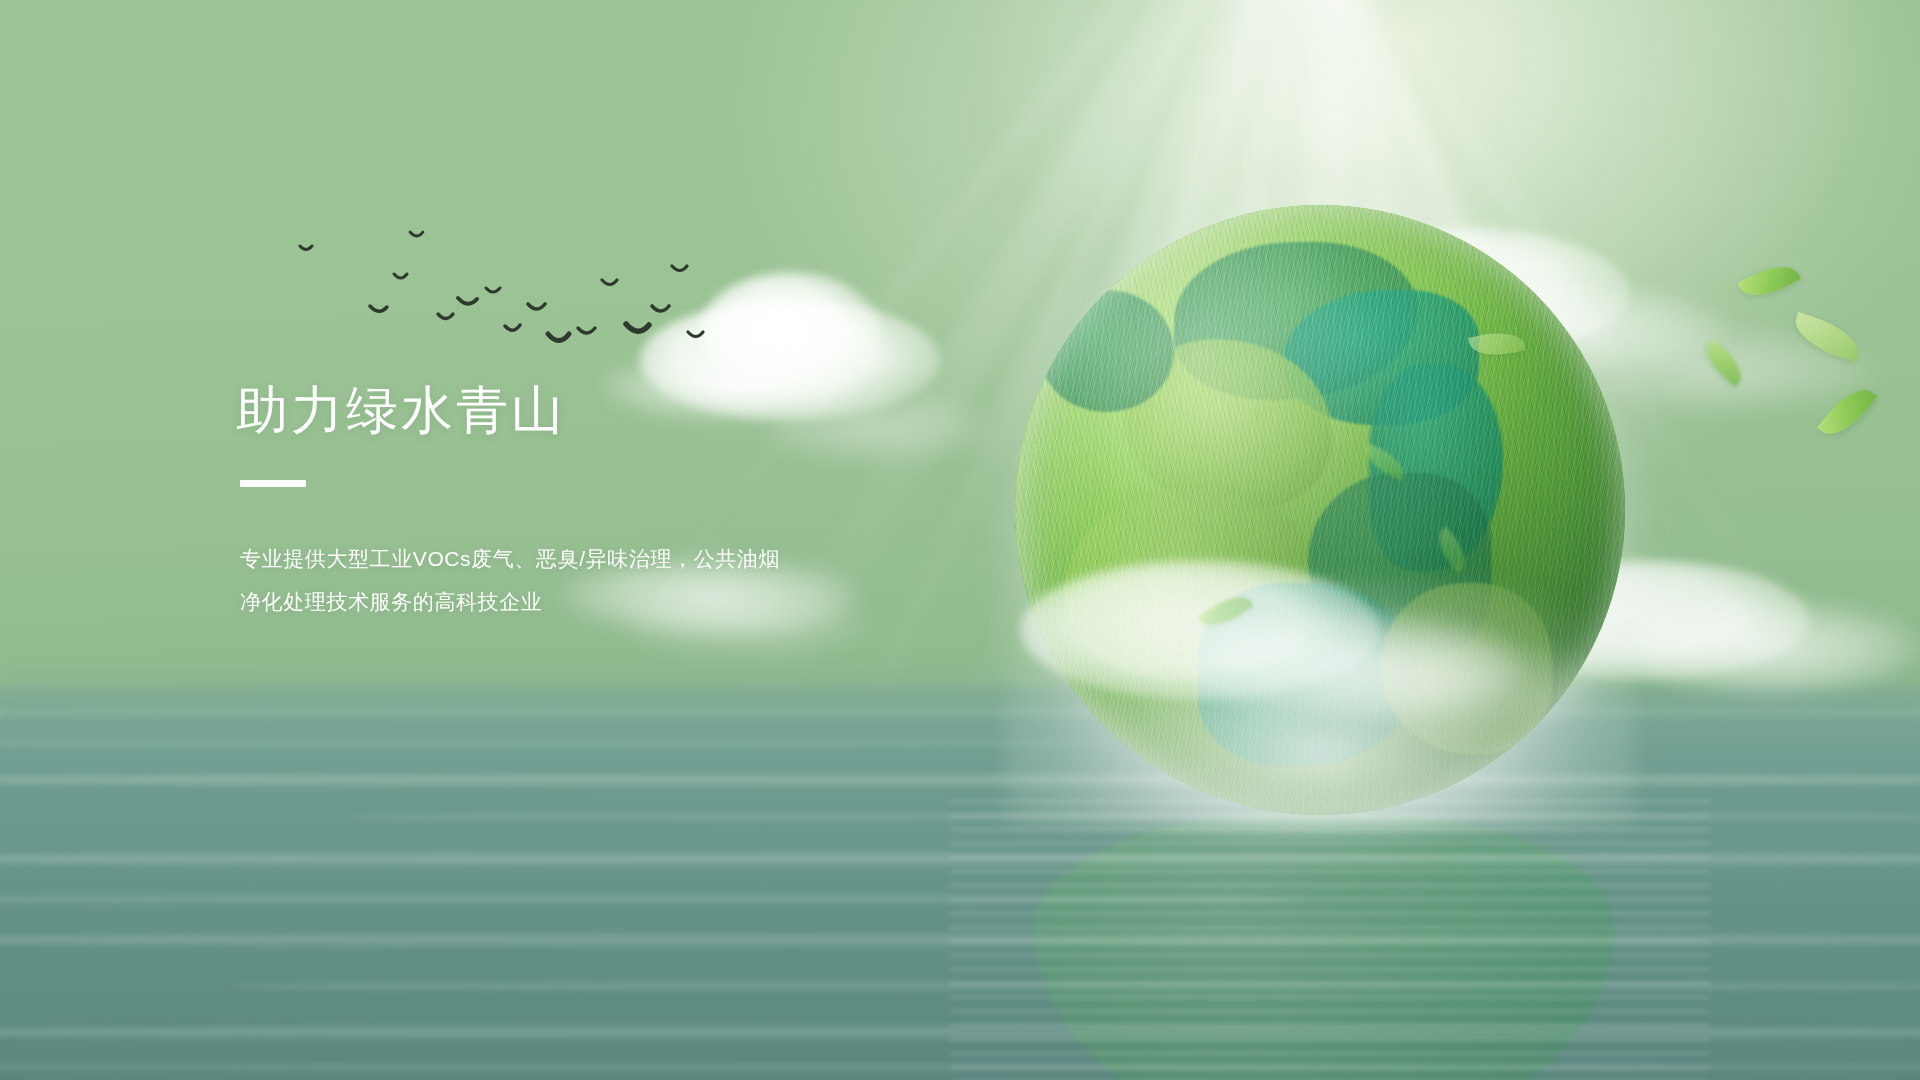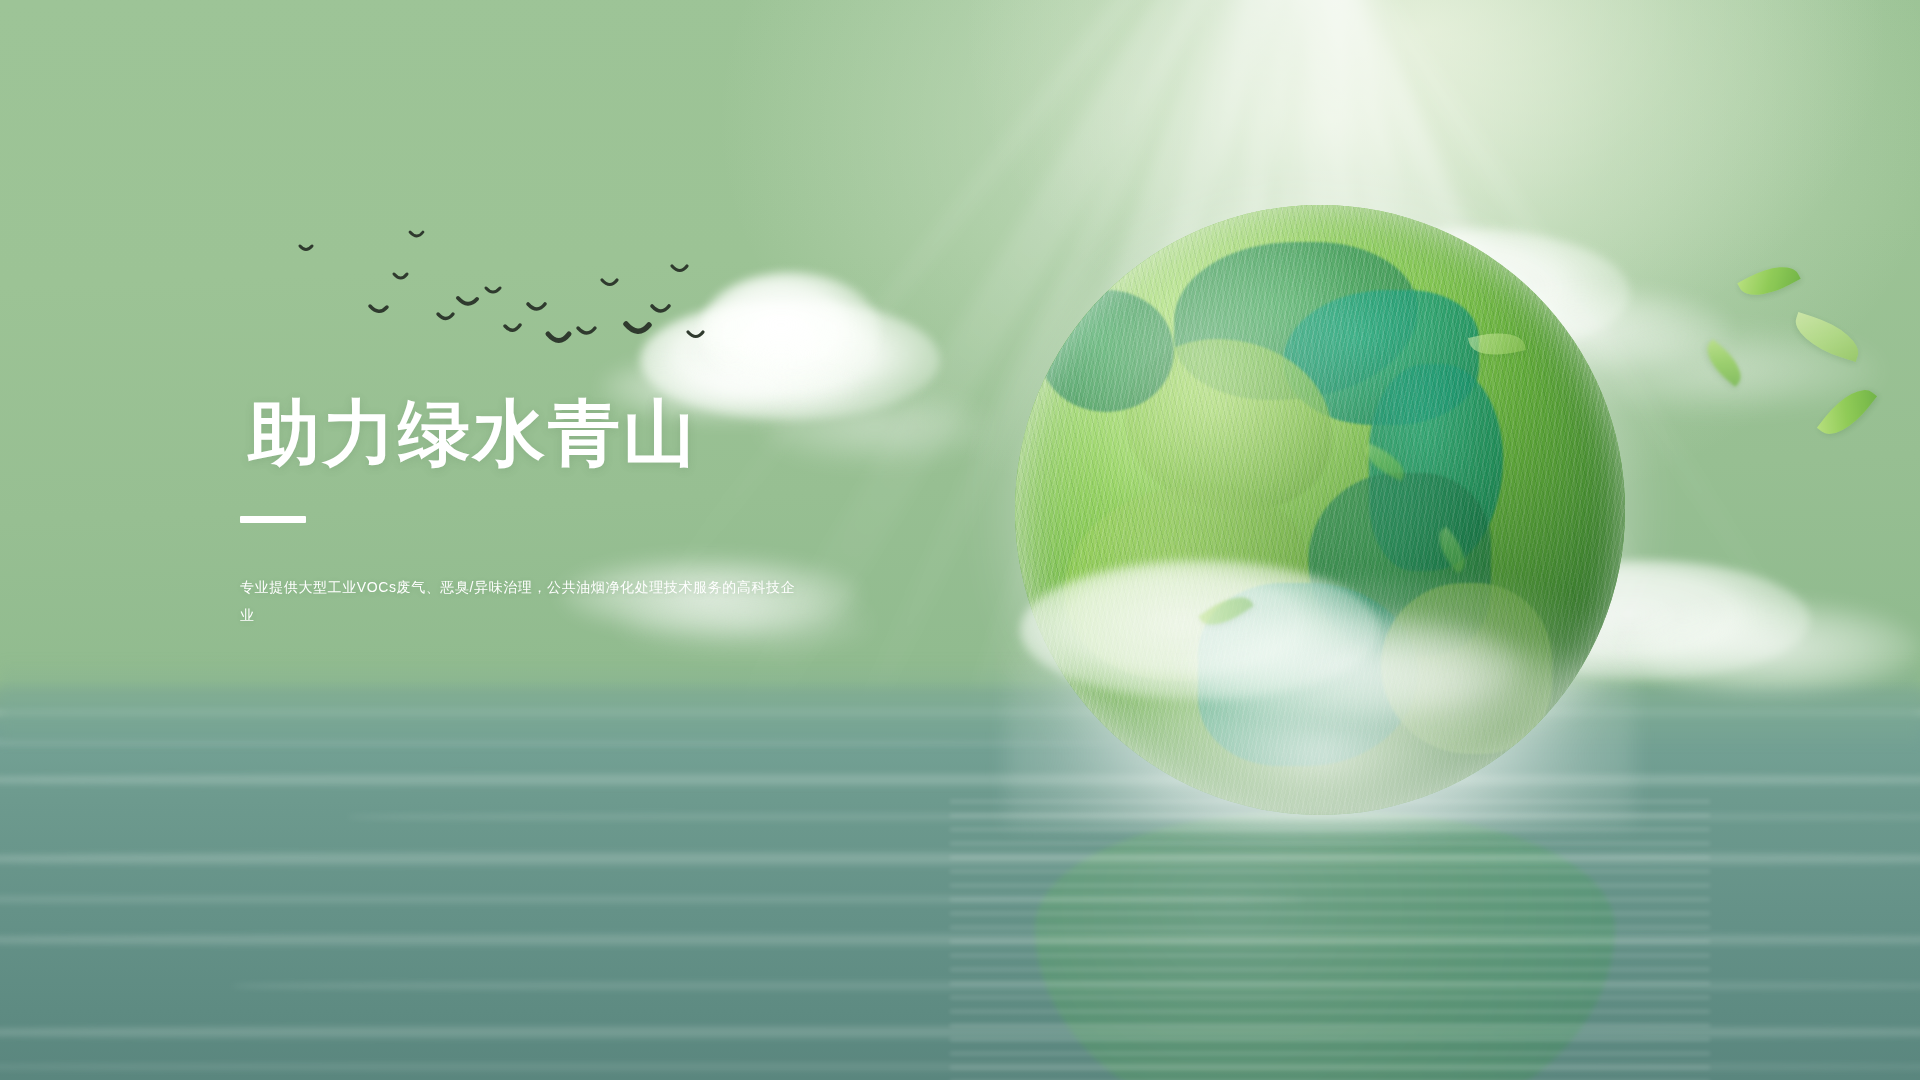--- a/index.html
+++ b/index.html
@@ -249,39 +249,39 @@
   
   .copy {
     position: absolute;
     left: 236px;
     top: 380px;
     width: 700px;
     z-index: 40;
   }
   .headline {
     color: #ffffff;
-    font-size: 72px;
-    font-weight: 700;
+    font-size: 52px;
+    font-weight: 400;
     line-height: 1.16;
     letter-spacing: 3px;
-    margin: 12px;
+    margin: 0;
     text-shadow: 0 2px 10px rgba(60,100,60,0.16);
     white-space: nowrap;
   }
   .rule {
     width: 66px;
     height: 7px;
     background: #ffffff;
     margin: 40px 0 0 4px;
     border-radius: 1px;
   }
   .desc {
     margin: 50px 0 0 4px;
     color: #ffffff;
-    font-size: 14px;
+    font-size: 21px;
     line-height: 2.05;
     letter-spacing: .6px;
     max-width: 560px;
     text-shadow: 0 1px 6px rgba(60,100,60,0.14);
   }
 </style>
 </head>
 <body>
 
 <div class="stage">

